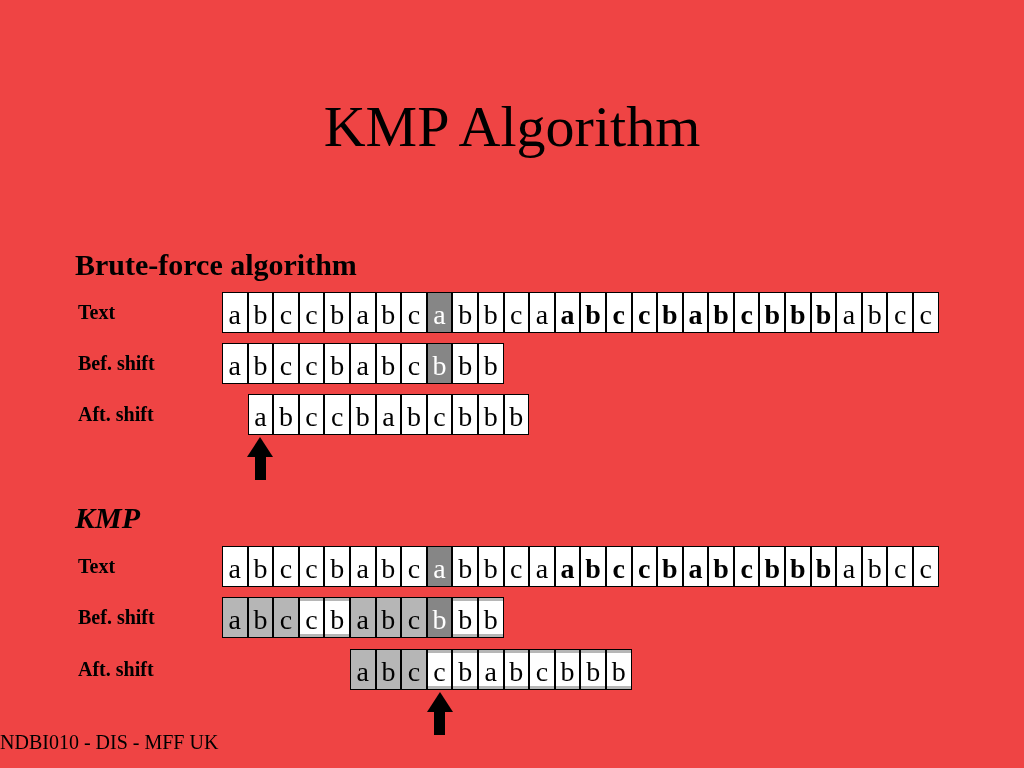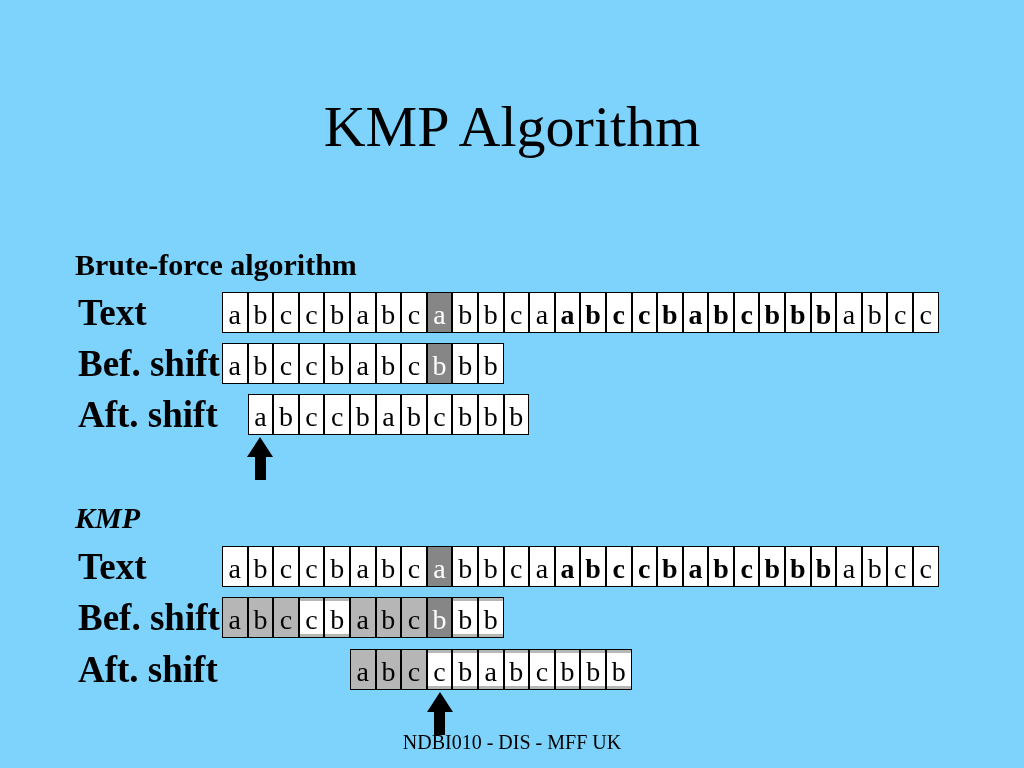--- a/index.html
+++ b/index.html
@@ -4,21 +4,21 @@
 <style>
   html, body {
     margin: 0;
     padding: 0;
     background: #ffffff;
   }
   .slide {
     position: relative;
     width: 1024px;
     height: 768px;
-    background: #7dd3fc;
+    background: #ef4444;
     overflow: hidden;
     font-family: "Liberation Serif", "DejaVu Serif", serif;
     color: #000000;
   }
   .title {
     position: absolute;
     left: 0;
     top: 94px;
     width: 100%;
     text-align: center;
@@ -40,21 +40,21 @@
     left: 0;
     width: 100%;
     height: 41px;
   }
   .row-label {
     position: absolute;
     left: 78px;
     top: 0;
     height: 41px;
     line-height: 41px;
-    font-size: 37px;
+    font-size: 20px;
     font-weight: 700;
     white-space: nowrap;
   }
   .cells {
     position: absolute;
     top: 0;
     display: flex;
   }
   .cell {
     box-sizing: border-box;
@@ -96,21 +96,20 @@
     width: 11px;
     height: 23px;
     margin: 0 auto;
     background: #000000;
   }
   .footer {
     position: absolute;
     left: 0;
     top: 730px;
     width: 100%;
-    text-align: center;
     font-size: 20px;
     line-height: 1.2;
   }
 </style>
 </head>
 <body>
 
 <div class="slide">
   <h1 class="title">KMP Algorithm</h1>
   <div id="sections">

